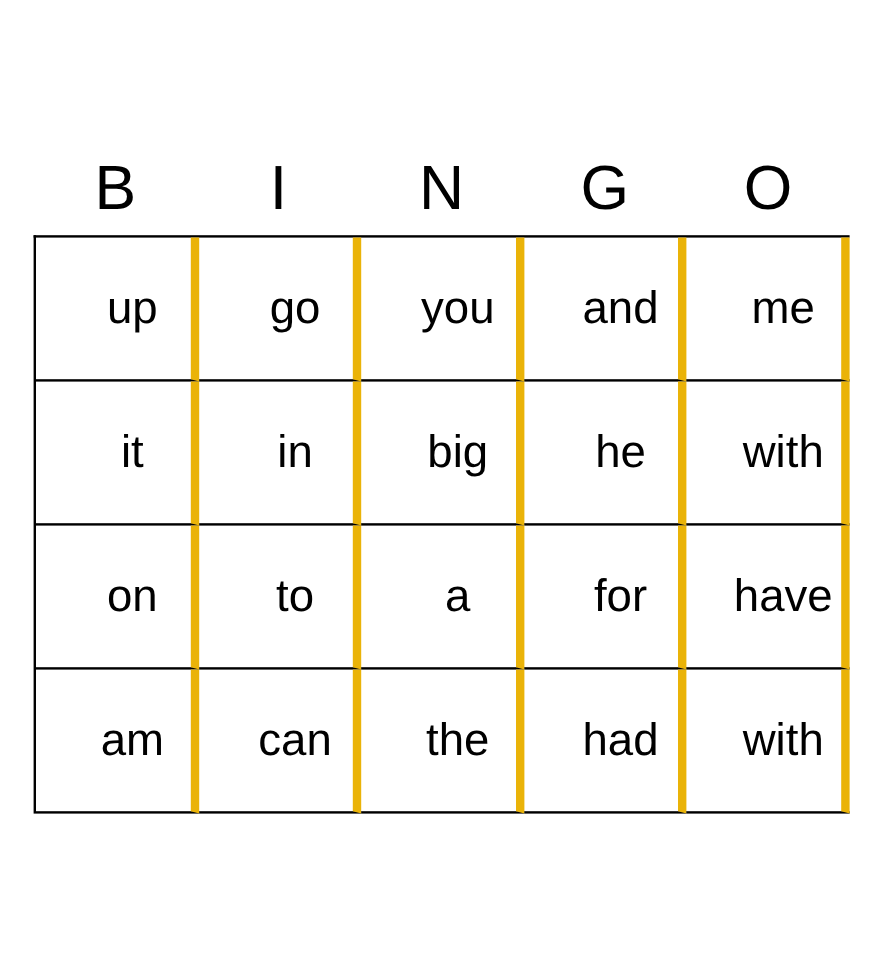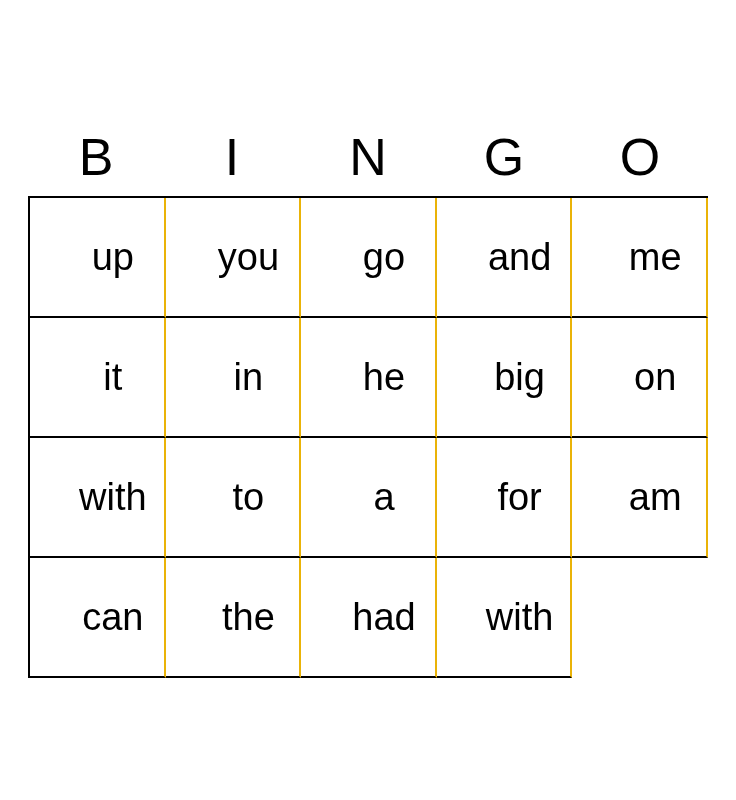--- a/index.html
+++ b/index.html
@@ -44,21 +44,21 @@
 
     .bingo-grid {
       display: grid;
       grid-template-columns: repeat(5, 1fr);
       border-top: 2px solid #000;
       border-left: 2px solid #000;
       width: 100%;
     }
 
     .bingo-cell {
-      border-right: 2px solid #eab308;
+      border-right: 7px solid #eab308;
       border-bottom: 2px solid #000;
       display: flex;
       justify-content: center;
       align-items: center;
       height: 120px;
       font-size: 38px;
       font-family: 'Arial', sans-serif;
       font-weight: normal;
       padding-left: 32px;
     }
@@ -69,32 +69,33 @@
 <div class="bingo-card">
   <div class="bingo-header">
     <div class="bingo-header-cell">B</div>
     <div class="bingo-header-cell">I</div>
     <div class="bingo-header-cell">N</div>
     <div class="bingo-header-cell">G</div>
     <div class="bingo-header-cell">O</div>
   </div>
   <div class="bingo-grid" id="bingo-grid">
   <div class="bingo-cell">up</div>
+      <div class="bingo-cell">go</div>
       <div class="bingo-cell">you</div>
-      <div class="bingo-cell">go</div>
       <div class="bingo-cell">and</div>
       <div class="bingo-cell">me</div>
       <div class="bingo-cell">it</div>
       <div class="bingo-cell">in</div>
+      <div class="bingo-cell">big</div>
       <div class="bingo-cell">he</div>
-      <div class="bingo-cell">big</div>
+      <div class="bingo-cell">with</div>
       <div class="bingo-cell">on</div>
-      <div class="bingo-cell">with</div>
       <div class="bingo-cell">to</div>
       <div class="bingo-cell">a</div>
       <div class="bingo-cell">for</div>
+      <div class="bingo-cell">have</div>
       <div class="bingo-cell">am</div>
       <div class="bingo-cell">can</div>
       <div class="bingo-cell">the</div>
       <div class="bingo-cell">had</div>
       <div class="bingo-cell">with</div>
     </div>
 </div>
 
 </body></html>

